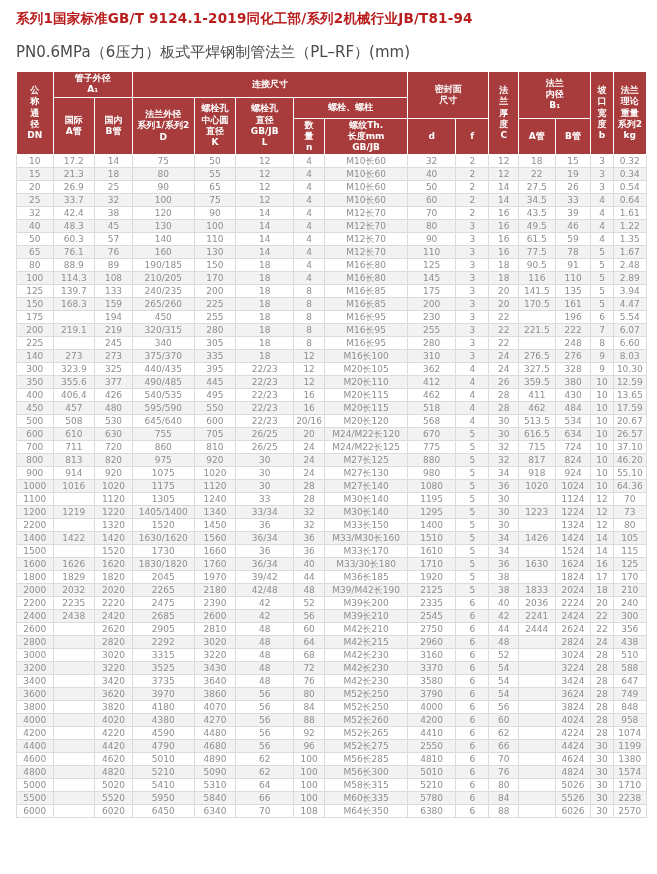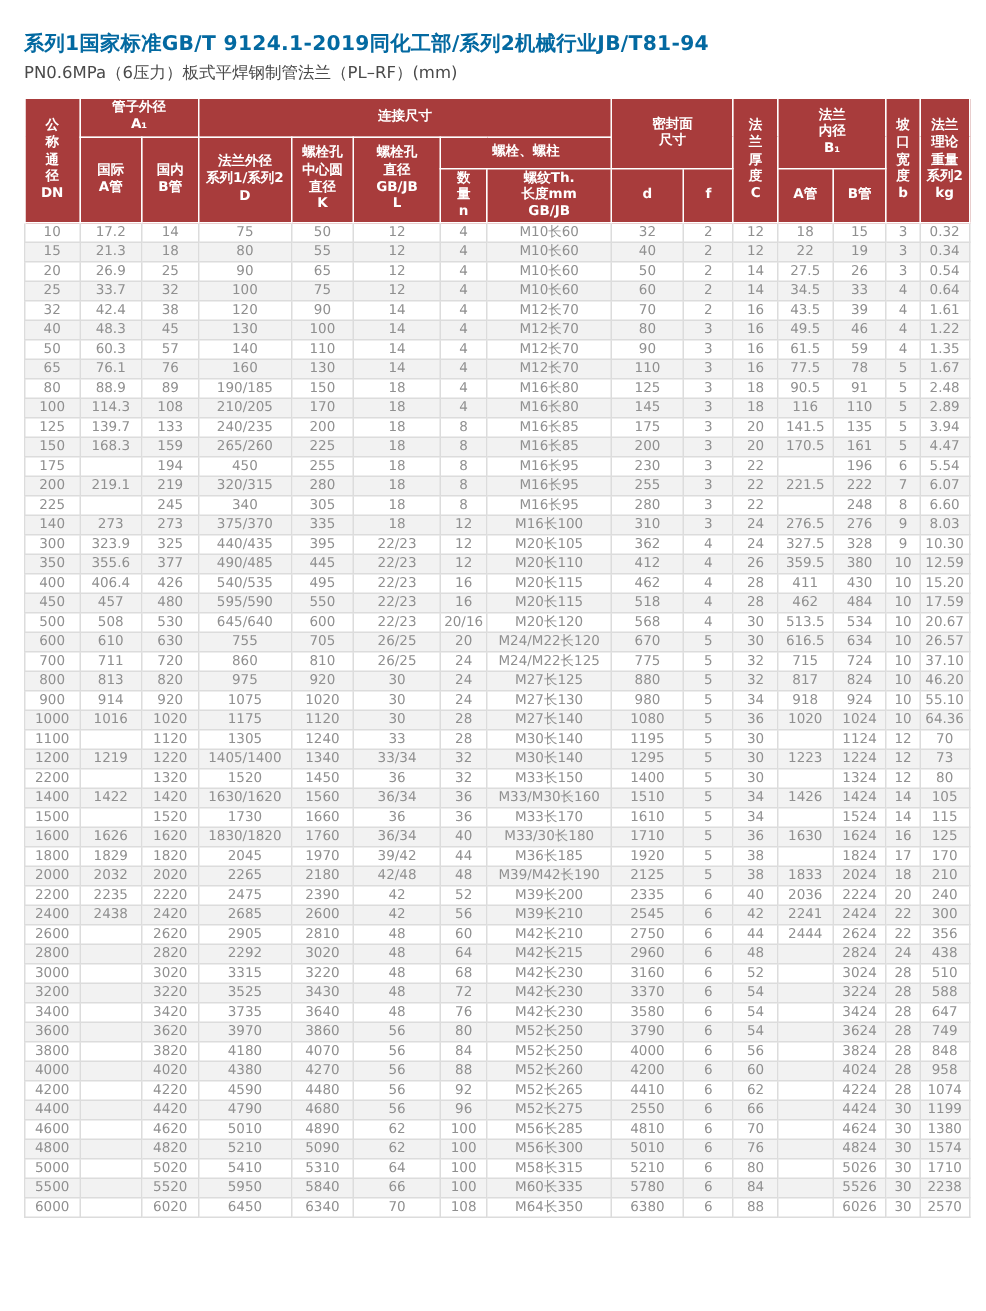--- a/index.html
+++ b/index.html
@@ -3,25 +3,25 @@
 <meta charset="utf-8">
 <style>
   * { margin:0; padding:0; box-sizing:border-box; }
   html,body { background:#ffffff; }
   body {
     width:657px; height:874px; overflow:hidden;
     font-family:"DejaVu Sans","Liberation Sans",sans-serif;
     padding:8px 10px 8px 16px;
   }
   .page-title {
-    font-size:13.5px; font-weight:bold; color:#0369a1;
-    letter-spacing:0.2px; margin-top:12px;
+    font-size:13.5px; font-weight:bold; color:#b91c1c;
+    letter-spacing:0.2px; margin-top:2px;
   }
   .page-subtitle {
-    font-size:11px; color:#4a4a4a; margin-top:3px; margin-bottom:9px;
+    font-size:15px; color:#4a4a4a; margin-top:15px; margin-bottom:9px;
   }
   table.flange {
     border-collapse:collapse; table-layout:fixed; width:631px;
   }
   thead th {
     background:#a83c3c; color:#ffffff;
     border:1px solid #ffffff;
     font-size:9px; font-weight:bold;
     white-space:pre-line; line-height:1.25;
     text-align:center; vertical-align:middle;
@@ -441,21 +441,21 @@
         <td>495</td>
         <td>22/23</td>
         <td>16</td>
         <td>M20长115</td>
         <td>462</td>
         <td>4</td>
         <td>28</td>
         <td>411</td>
         <td>430</td>
         <td>10</td>
-        <td>15.20</td>
+        <td>13.65</td>
       </tr>
       <tr class="alt">
         <td>450</td>
         <td>457</td>
         <td>480</td>
         <td>595/590</td>
         <td>550</td>
         <td>22/23</td>
         <td>16</td>
         <td>M20长115</td>

